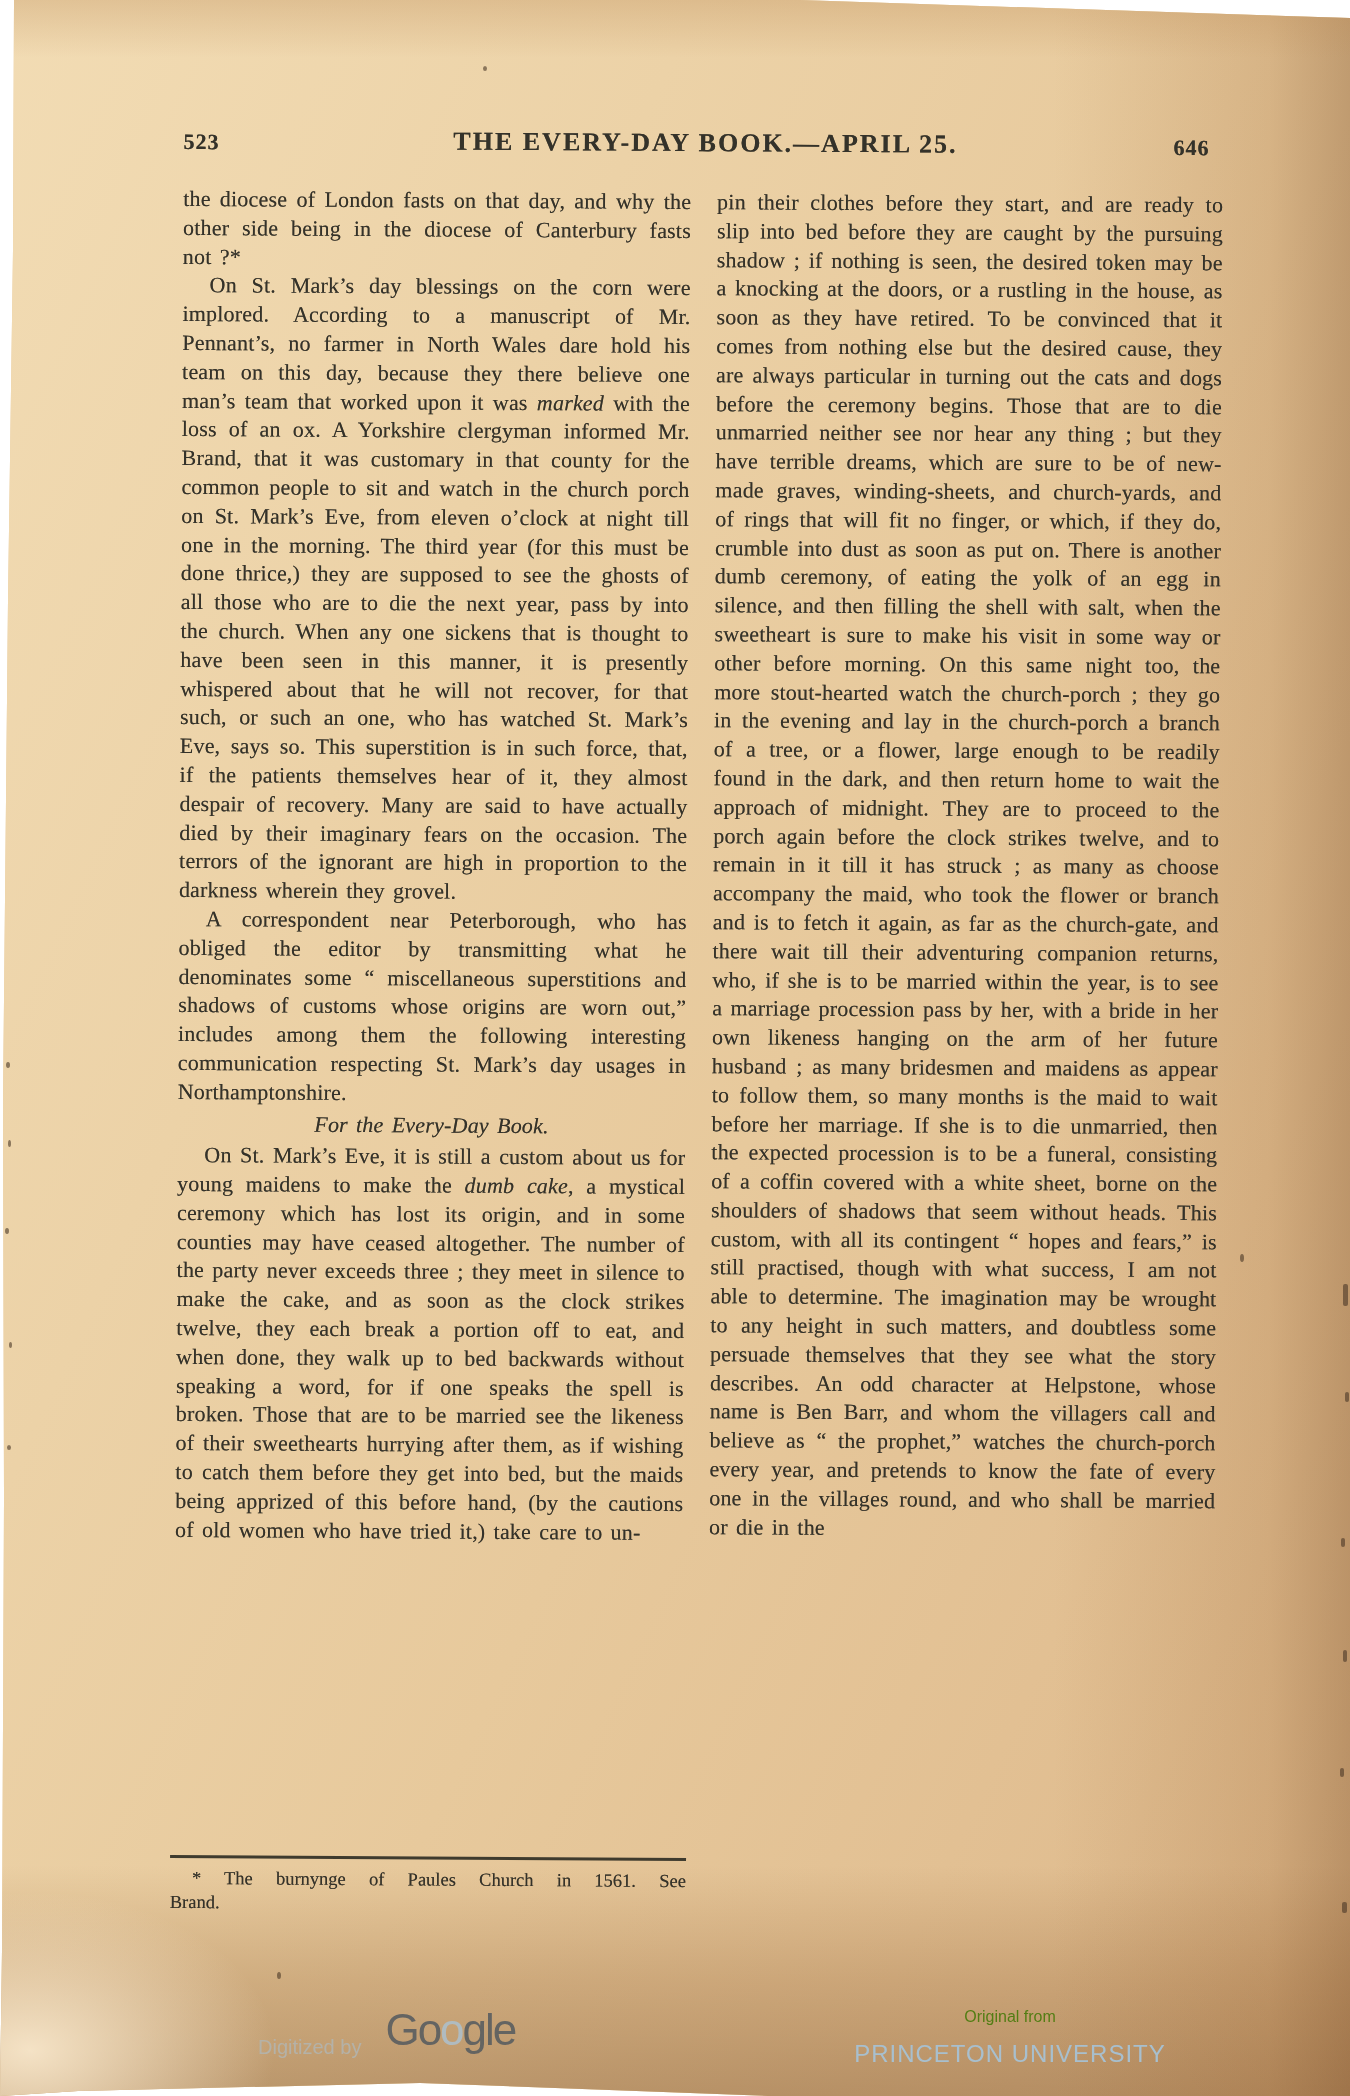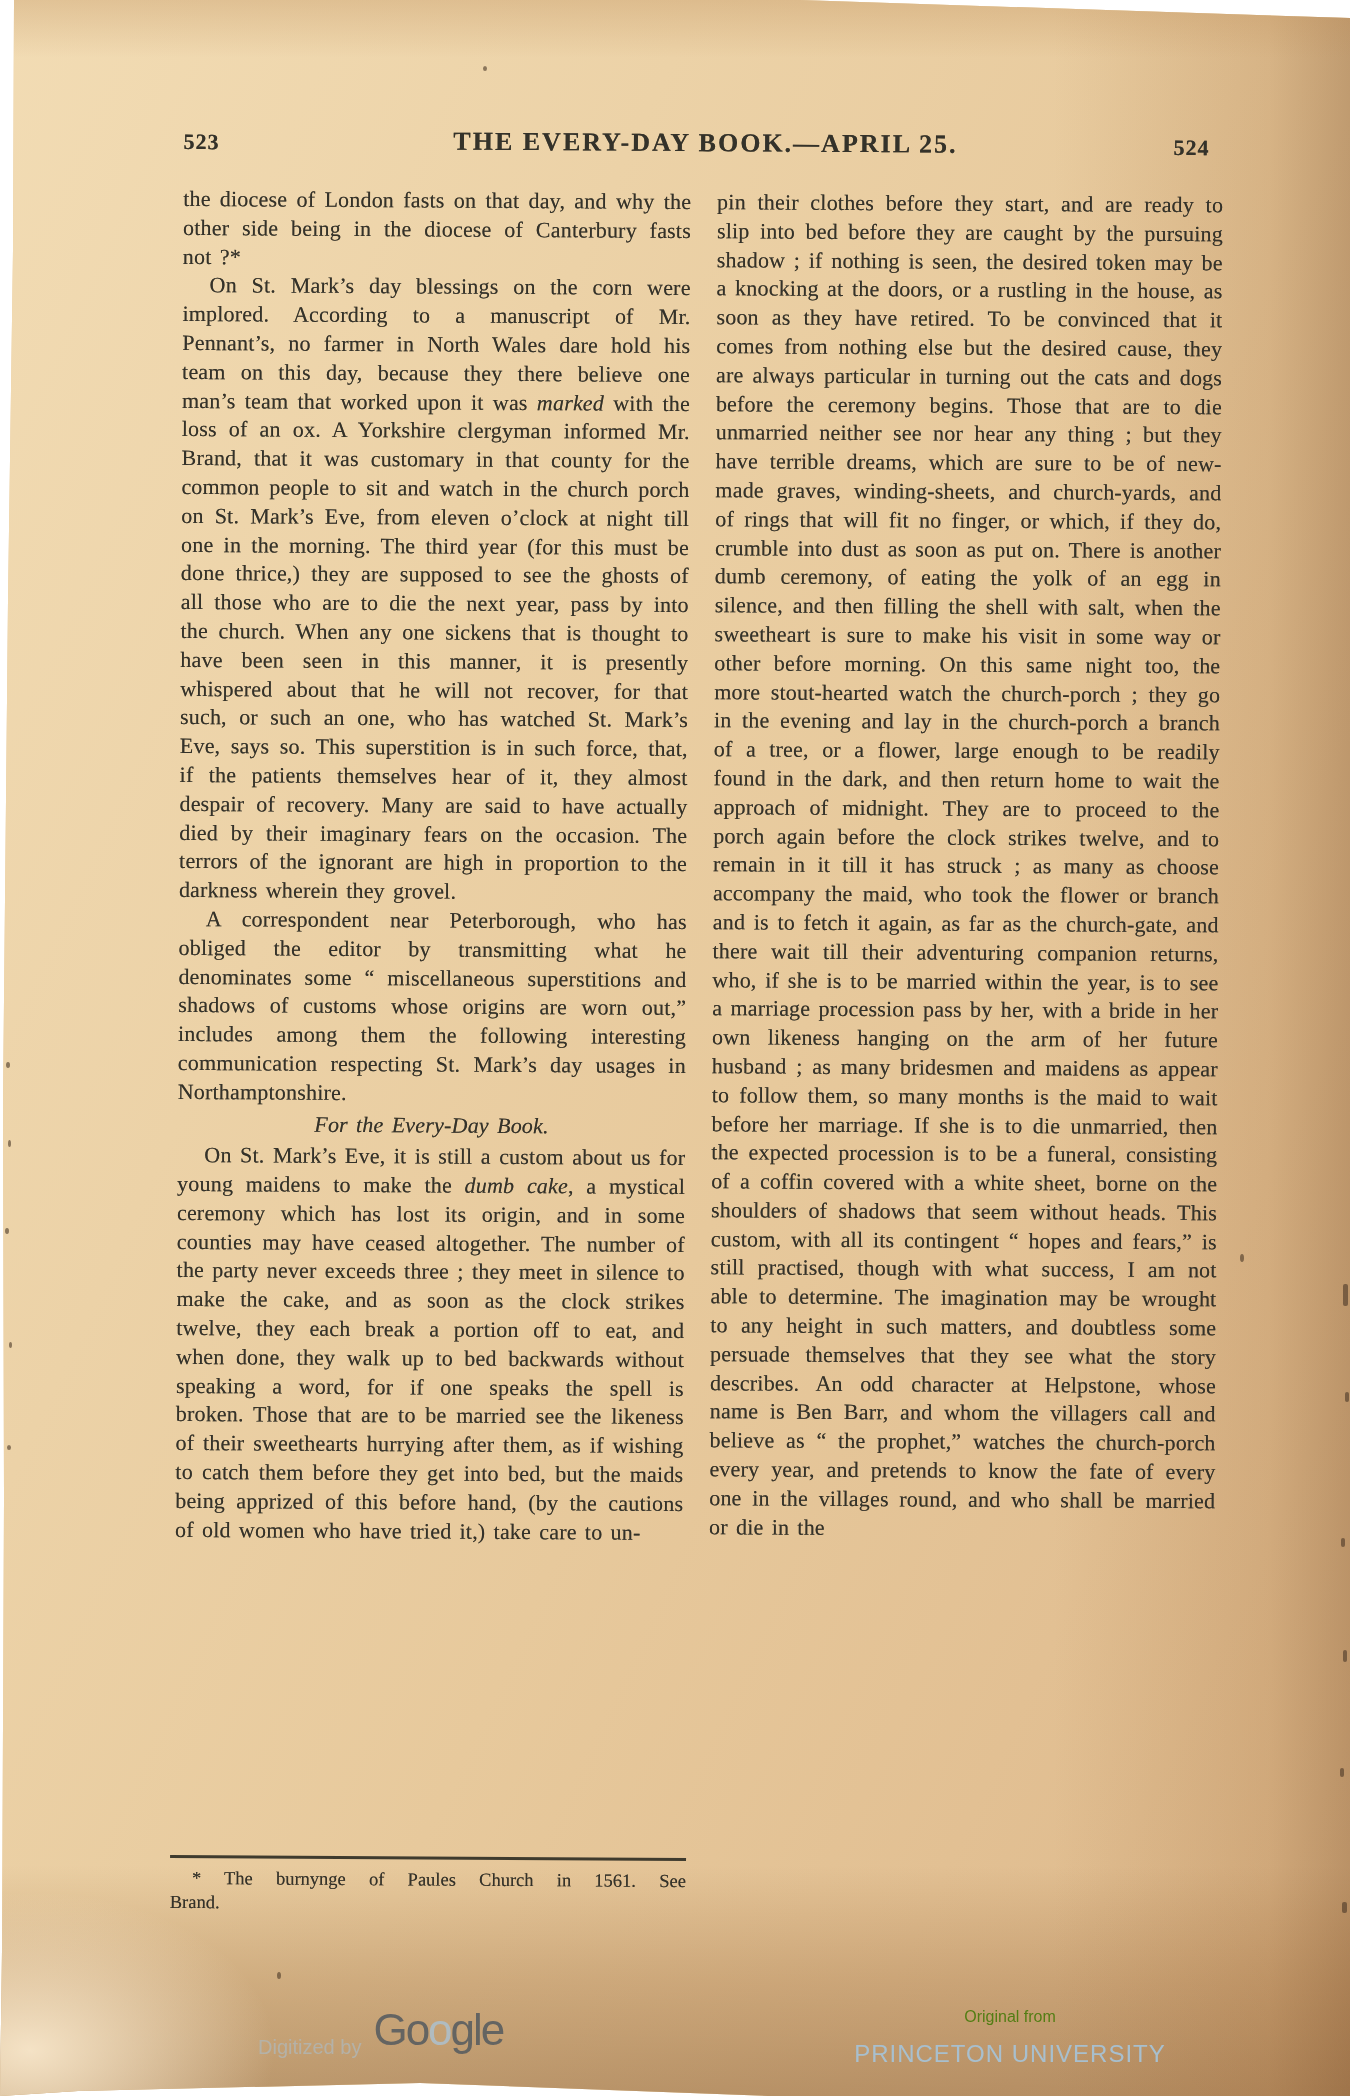--- a/index.html
+++ b/index.html
@@ -39,42 +39,42 @@
     text-shadow:0 0 0.5px rgba(45,40,28,0.6);}
   .par.indent{text-indent:27px;}
   .par.center{text-align:center;margin:3px 0;}
   .it{font-style:italic;}
   #footnote{position:absolute;left:175px;top:1858px;width:516px;
     border-top:3px solid #3f3b2e;padding-top:8px;
     font-size:18.5px;line-height:24px;text-shadow:0 0 0.5px rgba(45,40,28,0.6);}
   #footnote .fn1{padding-left:0;text-align:justify;text-align-last:justify;text-indent:22px;}
   #footnote .fn2{text-align:left;}
   
-  #wm-left{position:absolute;left:258px;top:2008px;display:flex;align-items:flex-start;opacity:0.9;}
+  #wm-left{position:absolute;left:258px;top:2008px;display:flex;align-items:flex-start;opacity:0.9;gap:12px;}
   #wm-digitized{font-family:"Liberation Sans","DejaVu Sans",sans-serif;font-size:20px;color:#b3b4ae;
     margin-top:28px;margin-right:12px;}
   #google-logo{font-family:Liberation Sans, sans-serif;font-size:44px;line-height:1;
     color:#5a5e60;letter-spacing:-2px;}
   #google-logo .g-lite{color:#aebfc9;}
   #wm-right{position:absolute;left:810px;top:2008px;width:400px;text-align:center;
     font-family:"Liberation Sans","DejaVu Sans",sans-serif;opacity:0.95;}
   #wm-original{font-size:16px;color:#4d7c0f;}
   #wm-institution{font-size:24px;color:#a7c2d4;letter-spacing:1px;margin-top:14px;}
   .speck{position:absolute;background:#4a3726;border-radius:50%;opacity:0.6;}
 </style>
 </head>
 <body>
 
 <div id="viewport">
   <div id="paper"></div>
 
   <div id="content">
     <div id="hdr-left" class="hdr-num">523</div>
     <div id="hdr-title">THE EVERY-DAY BOOK.—APRIL 25.</div>
-    <div id="hdr-right" class="hdr-num">524</div>
+    <div id="hdr-right" class="hdr-num">646</div>
 
     <div id="col-left" class="col">
         <p class="par"><span>the diocese of London fasts on that day, and why the other side being in the diocese of Canterbury fasts not ?*</span></p>
         <p class="par indent"><span>On St. Mark’s day blessings on the corn were implored.  According to a manuscript of Mr. Pennant’s, no farmer in North Wales dare hold his team on this day, because they there believe one man’s team that worked upon it was </span><span class="it">marked</span><span> with the loss of an ox.  A Yorkshire clergyman informed Mr. Brand, that it was customary in that county for the common people to sit and watch in the church porch on St. Mark’s Eve, from eleven o’clock at night till one in the morning.  The third year (for this must be done thrice,) they are supposed to see the ghosts of all those who are to die the next year, pass by into the church. When any one sickens that is thought to have been seen in this manner, it is presently whispered about that he will not recover, for that such, or such an one, who has watched St. Mark’s Eve, says so. This superstition is in such force, that, if the patients themselves hear of it, they almost despair of recovery.  Many are said to have actually died by their imaginary fears on the occasion.  The terrors of the ignorant are high in proportion to the darkness wherein they grovel.</span></p>
         <p class="par indent"><span>A correspondent near Peterborough, who has obliged the editor by transmitting what he denominates some “ miscellaneous superstitions and shadows of customs whose origins are worn out,” includes among them the following interesting communication respecting St. Mark’s day usages in Northamptonshire.</span></p>
         <p class="par center"><span class="it">For the Every-Day Book.</span></p>
         <p class="par indent"><span>On St. Mark’s Eve, it is still a custom about us for young maidens to make the </span><span class="it">dumb cake</span><span>, a mystical ceremony which has lost its origin, and in some counties may have ceased altogether.  The number of the party never exceeds three ; they meet in silence to make the cake, and as soon as the clock strikes twelve, they each break a portion off to eat, and when done, they walk up to bed backwards without speaking a word, for if one speaks the spell is broken.  Those that are to be married see the likeness of their sweethearts hurrying after them, as if wishing to catch them before they get into bed, but the maids being apprized of this before hand, (by the cautions of old women who have tried it,) take care to un-</span></p>
       </div>
     <div id="col-right" class="col">
         <p class="par"><span>pin their clothes before they start, and are ready to slip into bed before they are caught by the pursuing shadow ; if nothing is seen, the desired token may be a knocking at the doors, or a rustling in the house, as soon as they have retired. To be convinced that it comes from nothing else but the desired cause, they are always particular in turning out the cats and dogs before the ceremony begins. Those that are to die unmarried neither see nor hear any thing ; but they have terrible dreams, which are sure to be of new-made graves, winding-sheets, and church-yards, and of rings that will fit no finger, or which, if they do, crumble into dust as soon as put on.  There is another dumb ceremony, of eating the yolk of an egg in silence, and then filling the shell with salt, when the sweetheart is sure to make his visit in some way or other before morning.  On this same night too, the more stout-hearted watch the church-porch ; they go in the evening and lay in the church-porch a branch of a tree, or a flower, large enough to be readily found in the dark, and then return home to wait the approach of midnight.  They are to proceed to the porch again before the clock strikes twelve, and to remain in it till it has struck ; as many as choose accompany the maid, who took the flower or branch and is to fetch it again, as far as the church-gate, and there wait till their adventuring companion returns, who, if she is to be married within the year, is to see a marriage procession pass by her, with a bride in her own likeness hanging on the arm of her future husband ; as many bridesmen and maidens as appear to follow them, so many months is the maid to wait before her marriage. If she is to die unmarried, then the expected procession is to be a funeral, consisting of a coffin covered with a white sheet, borne on the shoulders of shadows that seem without heads.  This custom, with all its contingent “ hopes and fears,” is still practised, though with what success, I am not able to determine.  The imagination may be wrought to any height in such matters, and doubtless some persuade themselves that they see what the story describes.  An odd character at Helpstone, whose name is Ben Barr, and whom the villagers call and believe as “ the prophet,” watches the church-porch every year, and pretends to know the fate of every one in the villages round, and who shall be married or die in the</span></p>

